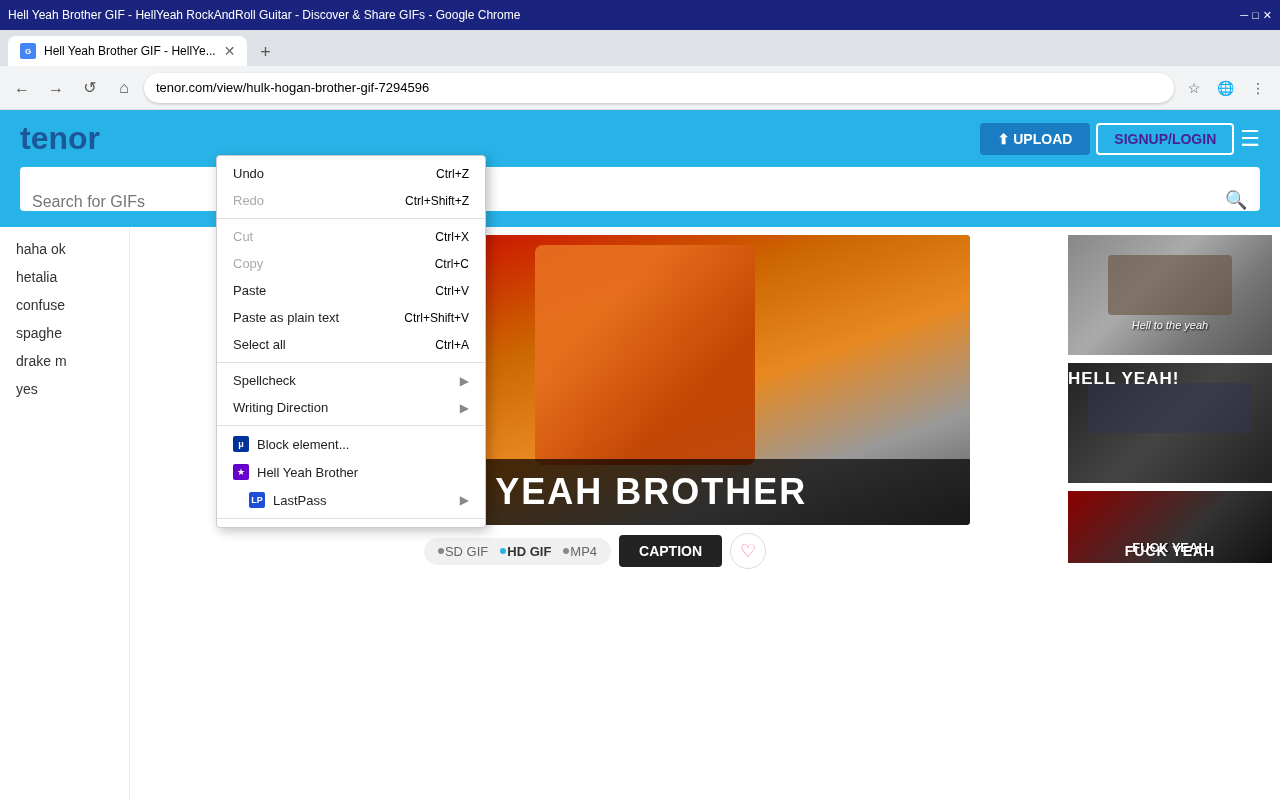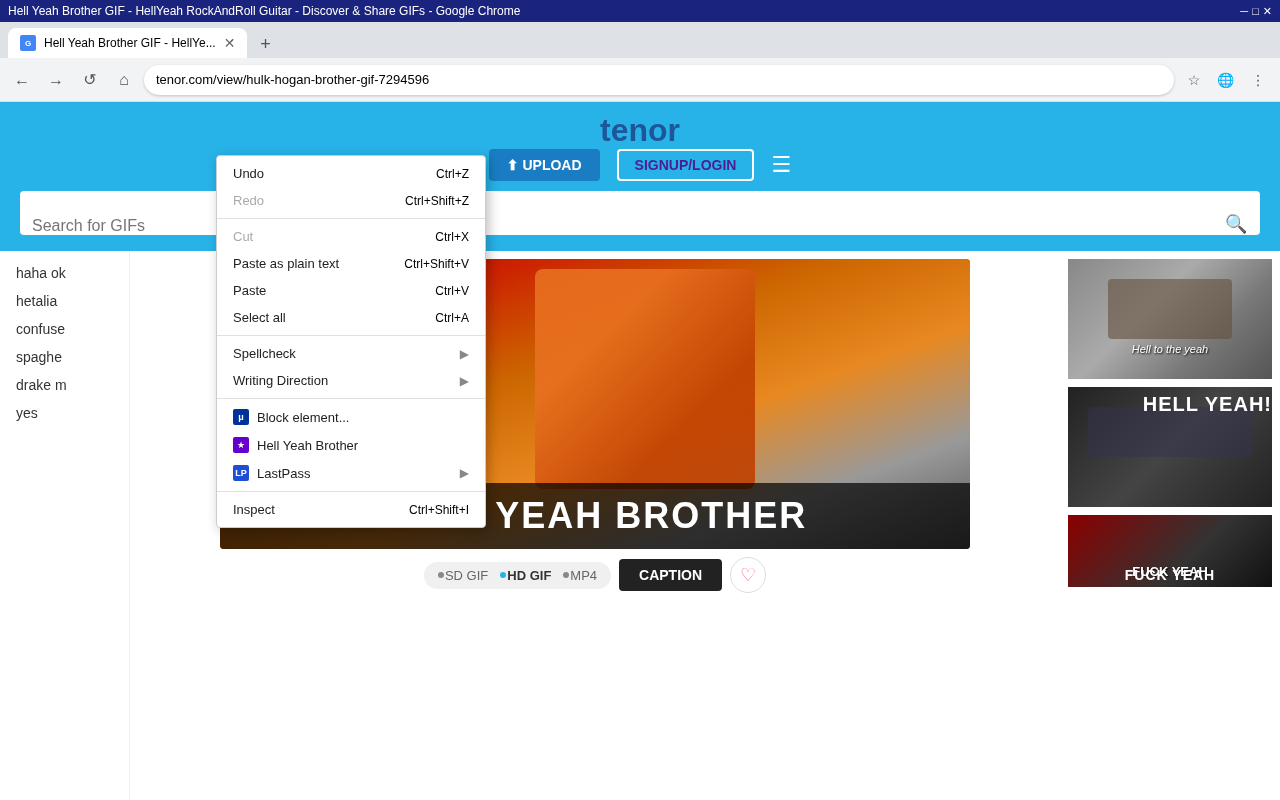--- a/index.html
+++ b/index.html
@@ -2,21 +2,21 @@
 <html><head>
   <meta charset="utf-8">
   <style>
     * { margin: 0; padding: 0; box-sizing: border-box; }
     body { font-family: Arial, sans-serif; background: #f1f3f4; width: 1280px; height: 800px; overflow: hidden; position: relative; }
 
     
     .title-bar {
       background: #1a237e;
       color: white;
-      height: 22px;
+      height: 30px;
       display: flex;
       align-items: center;
       justify-content: space-between;
       padding: 0 8px;
       font-size: 12px;
     }
     .title-bar-controls { display: flex; gap: 4px; }
     .title-bar-btn { color: white; font-size: 11px; cursor: pointer; }
 
     
@@ -72,24 +72,23 @@
     
     .page { background: white; height: calc(800px - 22px - 36px - 44px); display: flex; flex-direction: column; overflow: hidden; }
 
     
     .tenor-header {
       background: #28b3e8;
       padding: 10px 20px;
       display: flex;
       align-items: center;
       justify-content: space-between;
-      flex-direction: column;
     }
     .tenor-logo { color: #1e5799; font-size: 32px; font-weight: bold; }
-    .header-right { display: flex; gap: 17px; align-items: center; }
+    .header-right { display: flex; gap: 6px; align-items: center; }
     .upload-btn {
       background: #1a7dc4;
       color: white;
       border: none;
       padding: 8px 18px;
       border-radius: 4px;
       font-size: 14px;
       font-weight: bold;
       cursor: pointer;
       display: flex;
@@ -309,21 +308,21 @@
       color: #222;
     }
     .ctx-item.disabled { color: #aaa; cursor: default; }
     .ctx-shortcut { color: #000000; font-size: 12px; }
     .ctx-separator { height: 1px; background: #e0e0e0; margin: 4px 0; }
     .ctx-icon { width: 16px; height: 16px; border-radius: 2px; margin-right: 8px; display: inline-flex; align-items: center; justify-content: center; font-size: 12px; }
     .ctx-left { display: flex; align-items: center; }
     .ctx-arrow { color: #888; font-size: 12px; }
     .ctx-ublue { background: #003399; }
     .ctx-upurple { background: #6600cc; }
-    .ctx-ured { background: #1d4ed8; }
+    .ctx-ured { background: #1d4ed8; margin-left: 16px; }
   </style>
 </head>
 <body>
 
 <div class="title-bar">
   <span>Hell Yeah Brother GIF - HellYeah RockAndRoll Guitar - Discover &amp; Share GIFs - Google Chrome</span>
   <div class="title-bar-controls">
     <span class="title-bar-btn">─</span>
     <span class="title-bar-btn">□</span>
     <span class="title-bar-btn">✕</span>
@@ -419,21 +418,21 @@
 
     <div class="right-gifs">
       <div class="right-gif right-gif-1">
         <div style="position:absolute;top:0;left:0;right:0;bottom:0;background:linear-gradient(135deg,#888 0%,#aaa 40%,#777 70%,#555 100%);"></div>
         <div style="position:absolute;top:20px;left:40px;right:40px;height:60px;background:rgba(100,80,60,0.6);border-radius:4px;"></div>
         <span class="right-gif-subtitle">Hell to the yeah</span>
       </div>
       <div class="right-gif right-gif-2">
         <div style="position:absolute;top:0;left:0;right:0;bottom:0;background:linear-gradient(135deg,#222 0%,#444 50%,#222 100%);"></div>
         <div style="position:absolute;top:20px;left:20px;right:20px;height:50px;background:rgba(50,50,80,0.5);border-radius:4px;"></div>
-        <div style="position:absolute;top:6px;left:0;right:0;text-align:right;color:white;font-size:20px;font-weight:900;font-family:Impact,sans-serif;letter-spacing:1px;">HELL YEAH!</div>
+        <div style="position:absolute;top:6px;left:0;right:0;text-align:left;color:white;font-size:17px;font-weight:900;font-family:Impact,sans-serif;letter-spacing:1px;">HELL YEAH!</div>
       </div>
       <div class="right-gif right-gif-3" style="height:72px;">
         <div style="position:absolute;top:0;left:0;right:0;bottom:0;background:linear-gradient(135deg,#8b0000 0%,#333 60%,#111 100%);"></div>
         <span class="right-gif-caption">FUCK YEAH</span>
         <div style="position:absolute;bottom:4px;left:0;right:0;text-align:center;color:white;font-size:14px;font-weight:900;font-family:Impact,sans-serif;letter-spacing:1px;">FUCK YEAH</div>
       </div>
     </div>
   </div>
 </div>
 
@@ -450,31 +449,37 @@
       </span>
     <span class="ctx-shortcut">Ctrl+Shift+Z</span>
   </div>
   <div class="ctx-separator"></div>
   <div class="ctx-item disabled">
     <span class="ctx-left">
         <span>Cut</span>
       </span>
     <span class="ctx-shortcut">Ctrl+X</span>
   </div>
+  <div class="ctx-item disabled">
+    <span class="ctx-left">
+        <span>Copy</span>
+      </span>
+    <span class="ctx-shortcut">Ctrl+C</span>
+  </div>
+  <div class="ctx-item">
+    <span class="ctx-left">
+        <span>Paste</span>
+      </span>
+    <span class="ctx-shortcut">Ctrl+V</span>
+  </div>
   <div class="ctx-item">
     <span class="ctx-left">
         <span>Paste as plain text</span>
       </span>
     <span class="ctx-shortcut">Ctrl+Shift+V</span>
-  </div>
-  <div class="ctx-item">
-    <span class="ctx-left">
-        <span>Paste</span>
-      </span>
-    <span class="ctx-shortcut">Ctrl+V</span>
   </div>
   <div class="ctx-item">
     <span class="ctx-left">
         <span>Select all</span>
       </span>
     <span class="ctx-shortcut">Ctrl+A</span>
   </div>
   <div class="ctx-separator"></div>
   <div class="ctx-item">
     <span class="ctx-left">
@@ -502,19 +507,13 @@
     </span>
   </div>
   <div class="ctx-item">
     <span class="ctx-left">
       <span class="ctx-icon ctx-ured" style="color:white;font-size:9px;font-weight:bold;">LP</span>
       <span>LastPass</span>
     </span>
     <span class="ctx-arrow">▶</span>
   </div>
   <div class="ctx-separator"></div>
-  <div class="ctx-item">
-    <span class="ctx-left">
-        <span>Inspect</span>
-      </span>
-    <span class="ctx-shortcut">Ctrl+Shift+I</span>
-  </div>
 </div>
 
 </body></html>

